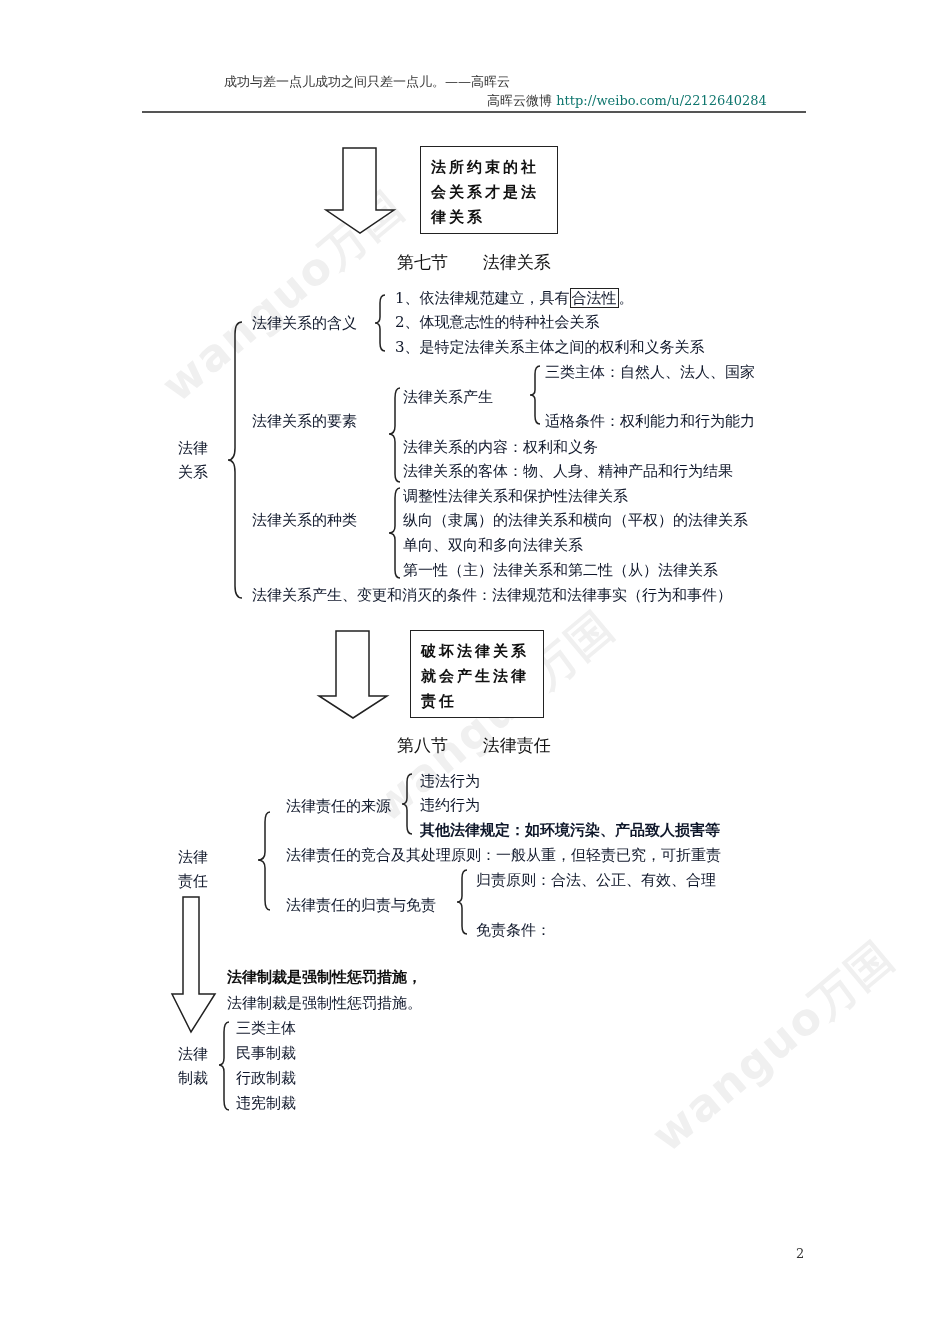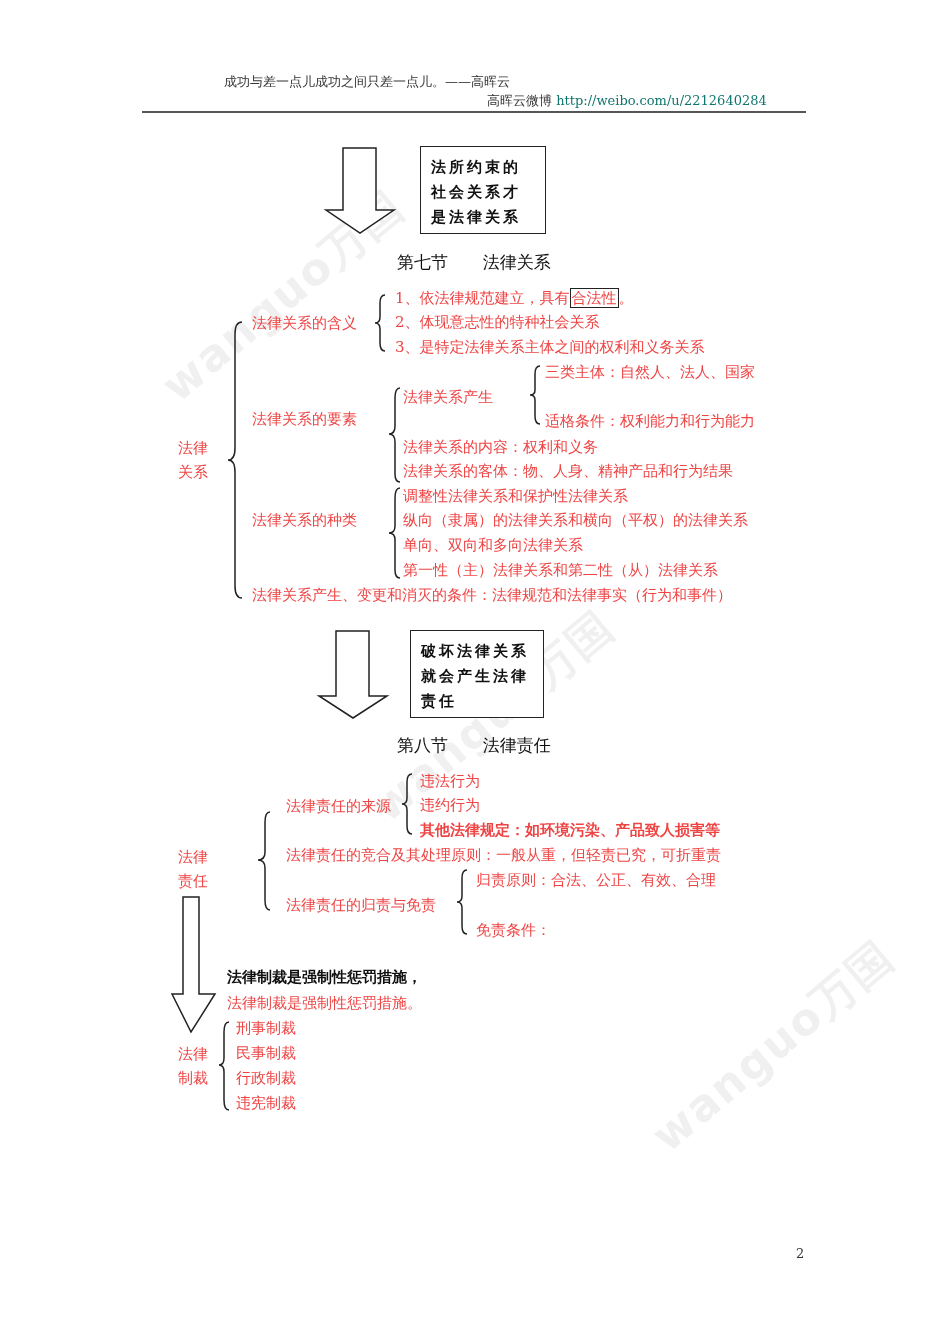--- a/index.html
+++ b/index.html
@@ -2,21 +2,21 @@
 <html><head>
 <meta charset="utf-8">
 <style>
   html, body { margin: 0; padding: 0; background: #ffffff; }
   body { width: 950px; height: 1344px; position: relative; overflow: hidden;
          font-family: "DejaVu Serif", "Liberation Serif", serif; color: #222; }
   .abs { position: absolute; white-space: nowrap; }
   .hdr { font-size: 13px; color: #333; }
   .hdr a { color: #0f766e; }
   .rule { position: absolute; left: 142px; top: 111px; width: 664px; height: 2px; background: #555; }
-  .t { font-size: 15px; line-height: 20px; color: #ef4444; }
+  .t { font-size: 15px; line-height: 20px; color: #0f172a; }
   .tb { font-size: 15px; font-weight: bold; color: #111; }
   .box { position: absolute; border: 1.5px solid #222; background: #fff; padding: 8px 10px;
          font-size: 15px; font-weight: bold; line-height: 25px; letter-spacing: 3px; color: #111;
          white-space: normal; box-sizing: border-box; }
   .sec { font-size: 17px; font-family: "DejaVu Sans", "Liberation Sans", sans-serif; color: #111; }
   .boxed { border: 1.2px solid #222; padding: 0 1px; }
   svg.br { position: absolute; overflow: visible; }
   .wm { position: absolute; font-family: "DejaVu Sans", sans-serif; font-weight: bold;
         color: #f0f0f0; transform: rotate(-40deg); transform-origin: left top; font-size: 44px; letter-spacing: 2px; }
   .pg { font-size: 13px; color: #333; }
@@ -31,21 +31,21 @@
 <div class="abs hdr" style="left:224px; top:73px;">成功与差一点儿成功之间只差一点儿。——高晖云</div>
 <div class="abs hdr" style="left:487px; top:92px;">
   <span>高晖云微博</span>
   <a title="http://weibo.com/u/2212640284">http://weibo.com/u/2212640284</a>
 </div>
 <div class="rule"></div>
 
 <svg class="br" style="left:325px; top:147px;" width="80" height="90">
   <polygon points="18,1 51,1 51,63 69,63 35,86 1,63 18,63" fill="#fff" stroke="#222" stroke-width="1.5"></polygon>
 </svg>
-<div class="box" style="left:420px; top:146px; width:126px; height:88px;">法所约束的社会关系才是法律关系</div>
+<div class="box" style="left:420px; top:146px; width:138px; height:88px;">法所约束的社会关系才是法律关系</div>
 
 <div class="abs sec" style="left:397px; top:251px;">
   <span>第七节</span>
   <span style="display:inline-block;width:24px"></span>
   <span>法律关系</span>
 </div>
 
 <div class="abs t" style="left:178px; top:436px; width:32px; white-space:normal; line-height:24px;">法律关系</div>
 <svg class="br" style="left:226px; top:320px;" width="20" height="280">
   <path d="M16,2 Q9,2 9,14 L9,128 Q9,140 2,140 Q9,140 9,152 L9,266 Q9,278 16,278" fill="none" stroke="#222" stroke-width="1.5"></path>
@@ -54,21 +54,21 @@
 <div class="abs t" style="left:252px; top:313px;">法律关系的含义</div>
 <svg class="br" style="left:373px; top:293px;" width="14" height="60">
   <path d="M12,2 Q7,2 7,10 L7,24 Q7,30 2,30 Q7,30 7,36 L7,50 Q7,58 12,58" fill="none" stroke="#222" stroke-width="1.5"></path>
 </svg>
 <div class="abs t" style="left:395px; top:288px;">
   <span>1、依法律规范建立，具有</span><span class="boxed">合法性</span><span>。</span>
 </div>
 <div class="abs t" style="left:395px; top:312px;">2、体现意志性的特种社会关系</div>
 <div class="abs t" style="left:395px; top:337px;">3、是特定法律关系主体之间的权利和义务关系</div>
 
-<div class="abs t" style="left:252px; top:411px;font-family:Liberation Mono, monospace;">法律关系的要素</div>
+<div class="abs t" style="left:252px; top:411px;">法律关系的要素</div>
 <svg class="br" style="left:386px; top:386px;" width="16" height="100">
   <path d="M14,2 Q9,2 9,12 L9,40 Q9,48 3,48 Q9,48 9,56 L9,88 Q9,96 14,96" fill="none" stroke="#222" stroke-width="1.5"></path>
 </svg>
 <div class="abs t" style="left:403px; top:387px;">法律关系产生</div>
 <svg class="br" style="left:528px; top:364px;" width="14" height="62">
   <path d="M12,2 Q7,2 7,10 L7,26 Q7,31 2,31 Q7,31 7,36 L7,52 Q7,60 12,60" fill="none" stroke="#222" stroke-width="1.5"></path>
 </svg>
 <div class="abs t" style="left:545px; top:362px;">三类主体：自然人、法人、国家</div>
 <div class="abs t" style="left:545px; top:411px;">适格条件：权利能力和行为能力</div>
 <div class="abs t" style="left:403px; top:437px;">法律关系的内容：权利和义务</div>
@@ -122,18 +122,18 @@
   <polygon points="12,1 28,1 28,98 44,98 20,136 1,98 12,98" fill="#fff" stroke="#222" stroke-width="1.5"></polygon>
 </svg>
 
 <div class="abs tb" style="left:227px; top:968px;">法律制裁是强制性惩罚措施，</div>
 <div class="abs t" style="left:227px; top:993px;">法律制裁是强制性惩罚措施。</div>
 
 <div class="abs t" style="left:178px; top:1042px; width:32px; white-space:normal; line-height:24px;">法律制裁</div>
 <svg class="br" style="left:217px; top:1020px;" width="14" height="92">
   <path d="M12,2 Q7,2 7,12 L7,38 Q7,45 2,45 Q7,45 7,52 L7,80 Q7,90 12,90" fill="none" stroke="#222" stroke-width="1.5"></path>
 </svg>
-<div class="abs t" style="left:236px; top:1018px;">刑事制裁</div>
+<div class="abs t" style="left:236px; top:1018px;">三类主体</div>
 <div class="abs t" style="left:236px; top:1043px;">民事制裁</div>
 <div class="abs t" style="left:236px; top:1068px;">行政制裁</div>
 <div class="abs t" style="left:236px; top:1093px;">违宪制裁</div>
 
 <div class="abs pg" style="left:796px; top:1246px;">2</div>
 
 </body></html>

